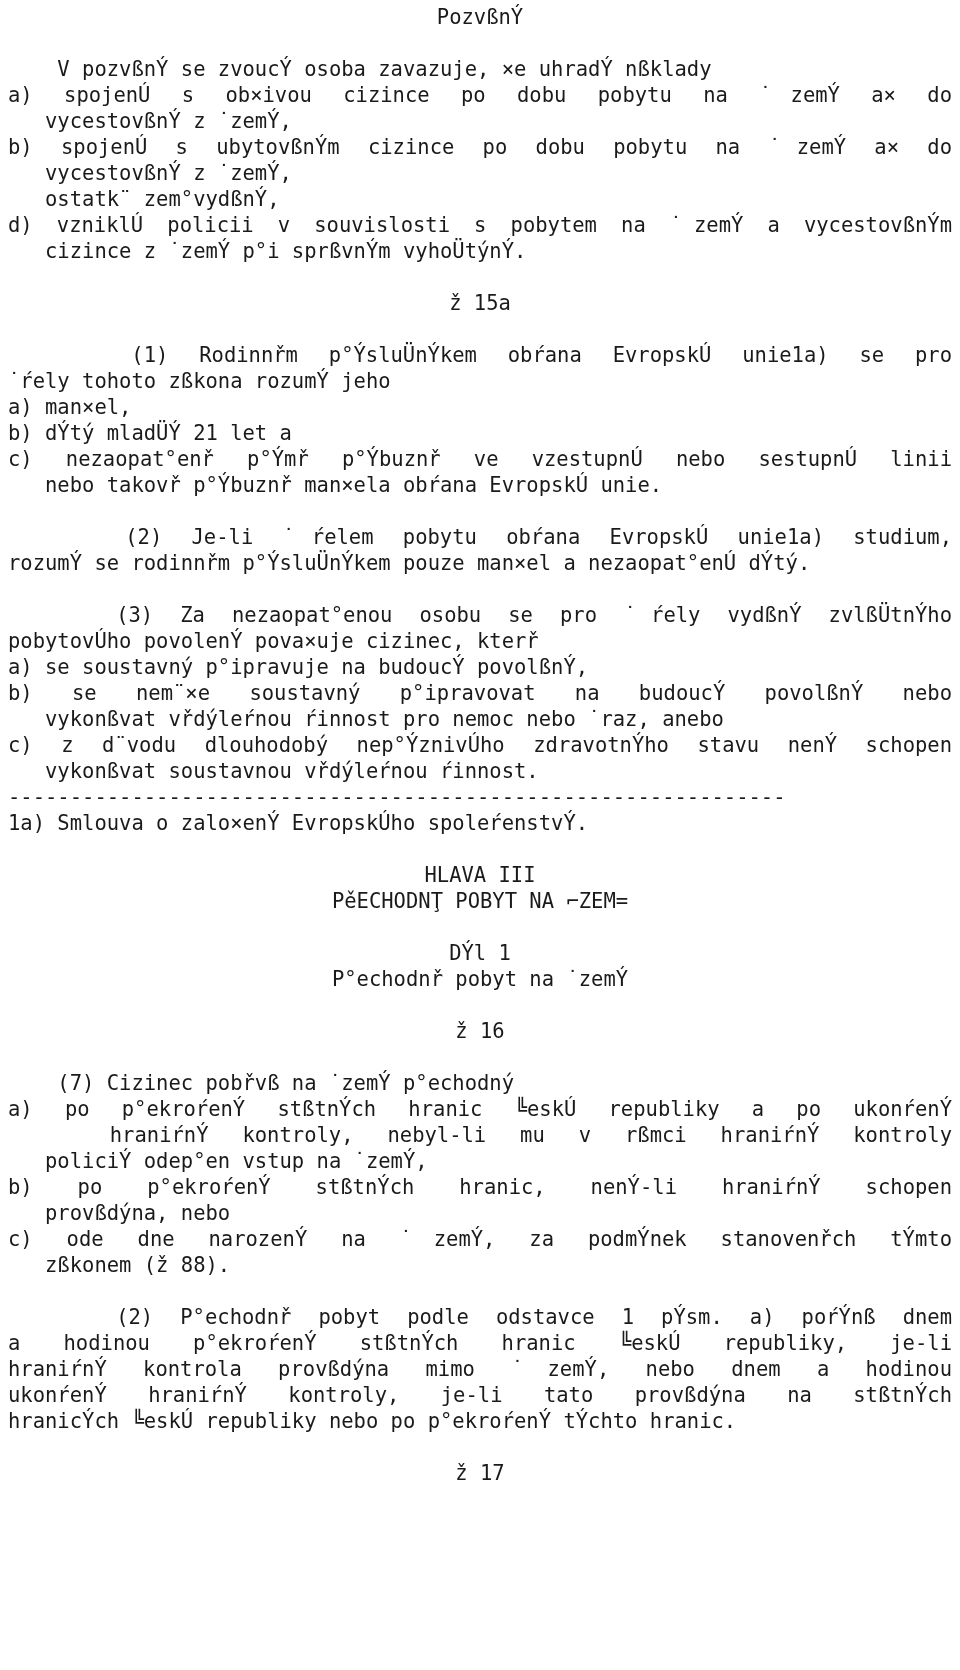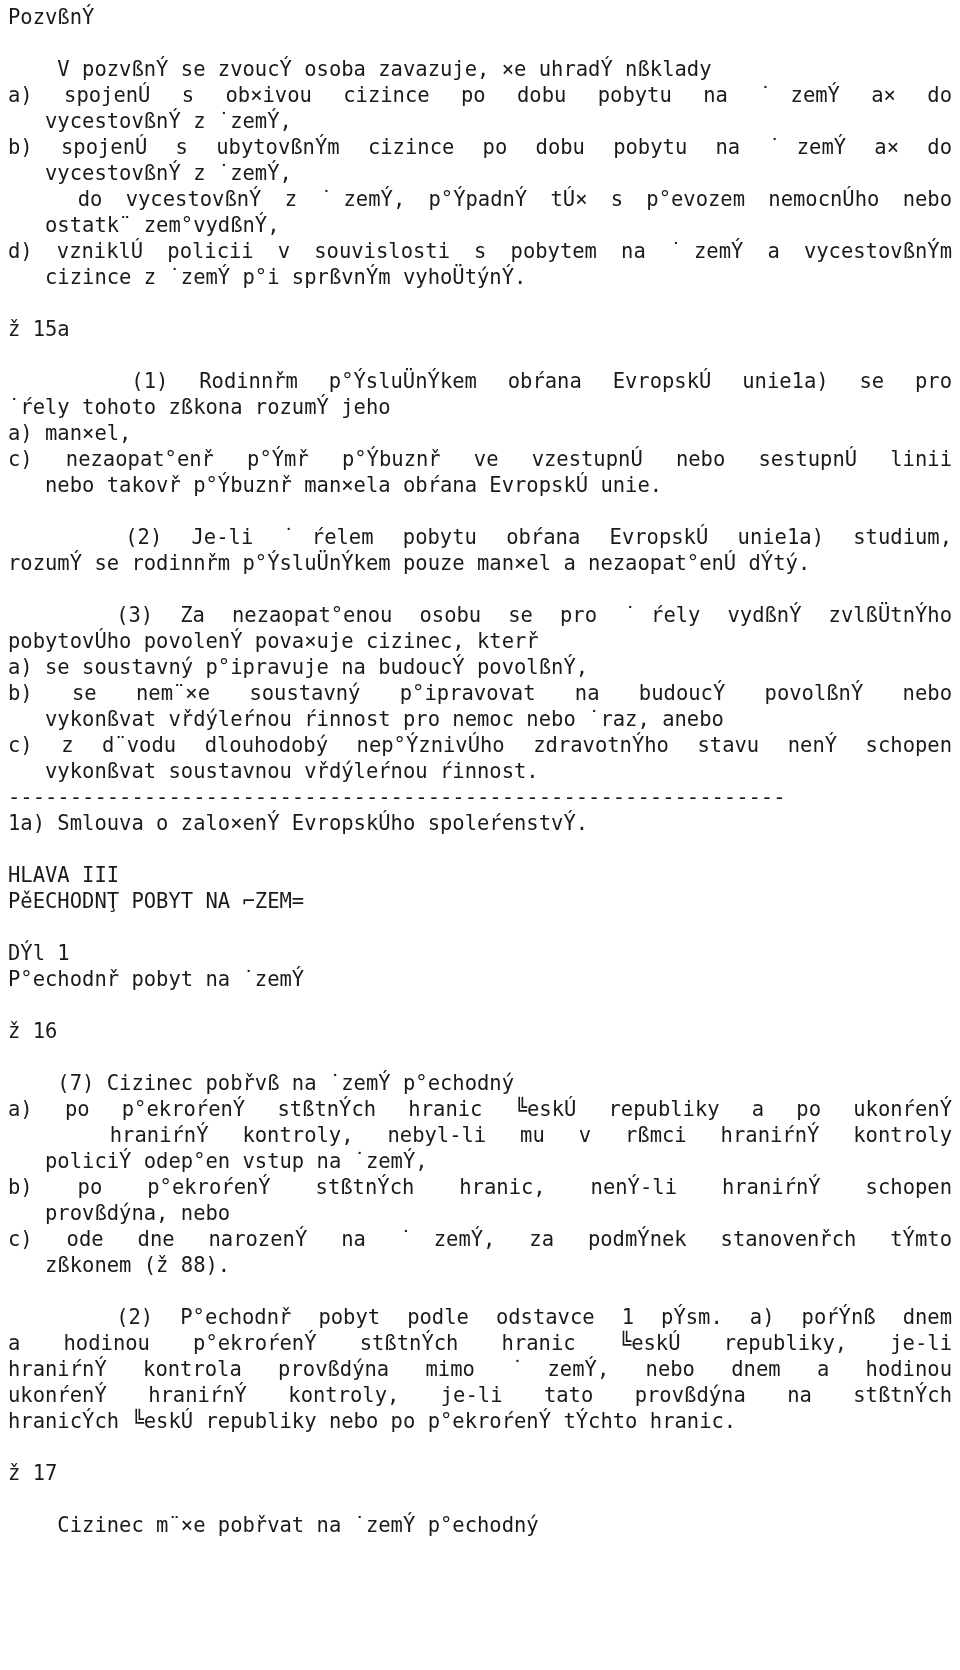--- a/index.html
+++ b/index.html
@@ -27,21 +27,21 @@
     white-space: pre;
     margin: 0;
   }
   
   .just {
     white-space: pre-wrap;
     text-align: justify;
     text-align-last: justify;
   }
   .center {
-    text-align: left;
+    text-align: center;
   }
   .blank {
     font-size: 20.5px;
     line-height: 26px;
     height: 26px;
   }
   .rule {
     white-space: pre;
     overflow: hidden;
     font-size: 20.5px;
@@ -60,37 +60,37 @@
     <div class="line center">PozvßnÝ</div>
   </div>
   <div class="blank"></div>
 
   <div>
     <div class="line">    V pozvßnÝ se zvoucÝ osoba zavazuje, ×e uhradÝ nßklady</div>
     <div class="line just">a) spojenÚ s ob×ivou cizince po dobu pobytu na ˙zemÝ a× do</div>
     <div class="line">   vycestovßnÝ z ˙zemÝ,</div>
     <div class="line just">b) spojenÚ s ubytovßnÝm cizince po dobu pobytu na ˙zemÝ a× do</div>
     <div class="line">   vycestovßnÝ z ˙zemÝ,</div>
-    <div class="line just">   do vycestovßnÝ z ˙zemÝ, p°ÝpadnÝ tÚ× s p°evozem nemocnÚho nebo</div>
     <div class="line">   ostatk¨ zem°vydßnÝ,</div>
     <div class="line just">d) vzniklÚ policii v souvislosti s pobytem na ˙zemÝ a vycestovßnÝm</div>
     <div class="line">   cizince z ˙zemÝ p°i sprßvnÝm vyhoÜtýnÝ.</div>
   </div>
 
   <div class="blank"></div>
 
   <div>
     <div class="line center">ž 15a</div>
   </div>
   <div class="blank"></div>
 
   <div>
     <div class="line just">    (1) Rodinnřm p°ÝsluÜnÝkem obŕana EvropskÚ unie1a) se pro</div>
     <div class="line">˙ŕely tohoto zßkona rozumÝ jeho</div>
     <div class="line">a) man×el,</div>
+    <div class="line">b) dÝtý mladÜÝ 21 let a</div>
     <div class="line just">c) nezaopat°enř p°Ýmř p°Ýbuznř ve vzestupnÚ nebo sestupnÚ linii</div>
     <div class="line">   nebo takovř p°Ýbuznř man×ela obŕana EvropskÚ unie.</div>
     <div class="blank"></div>
     <div class="line just">    (2) Je-li ˙ŕelem pobytu obŕana EvropskÚ unie1a) studium,</div>
     <div class="line">rozumÝ se rodinnřm p°ÝsluÜnÝkem pouze man×el a nezaopat°enÚ dÝtý.</div>
     <div class="blank"></div>
     <div class="line just">    (3) Za nezaopat°enou osobu se pro ˙ŕely vydßnÝ zvlßÜtnÝho</div>
     <div class="line">pobytovÚho povolenÝ pova×uje cizinec, kterř</div>
     <div class="line">a) se soustavný p°ipravuje na budoucÝ povolßnÝ,</div>
     <div class="line just">b) se nem¨×e soustavný p°ipravovat na budoucÝ povolßnÝ nebo</div>
@@ -142,17 +142,14 @@
     <div class="line">hranicÝch ╚eskÚ republiky nebo po p°ekroŕenÝ tÝchto hranic.</div>
   </div>
 
   <div class="blank"></div>
 
   <div>
     <div class="line center">ž 17</div>
   </div>
   <div class="blank"></div>
 
-  <div>
-    <div class="line">    Cizinec m¨×e pobřvat na ˙zemÝ p°echodný</div>
-  </div>
 
 </div>
 
 </body></html>

